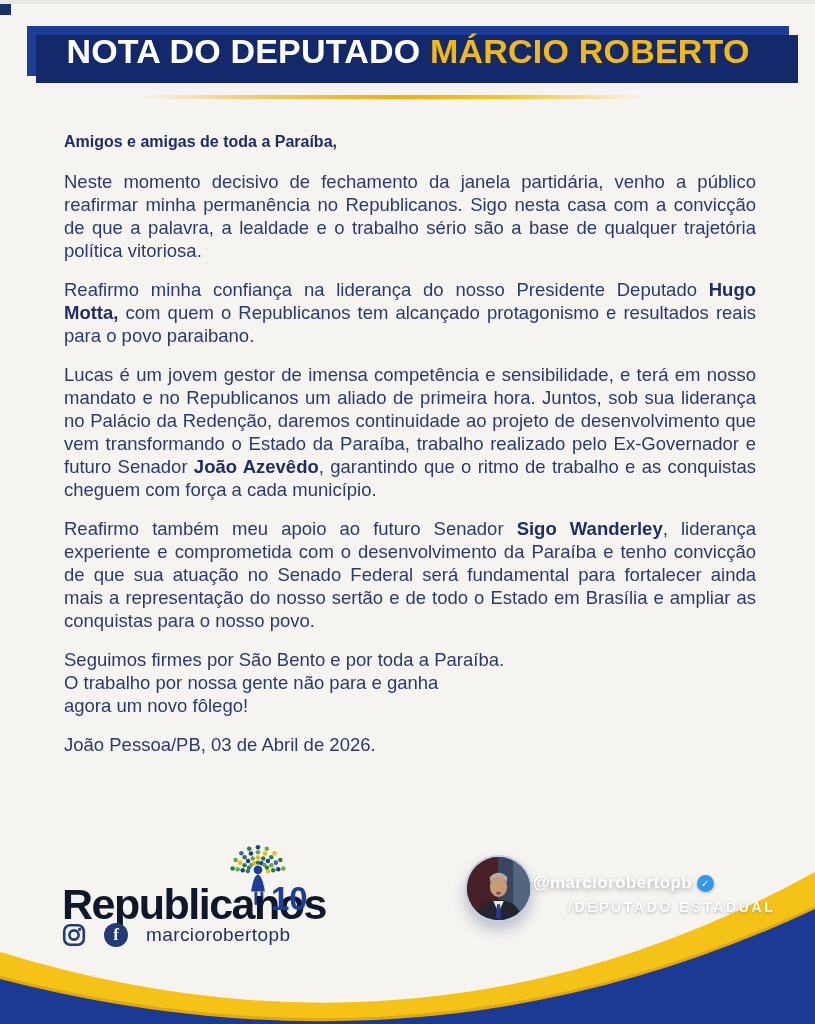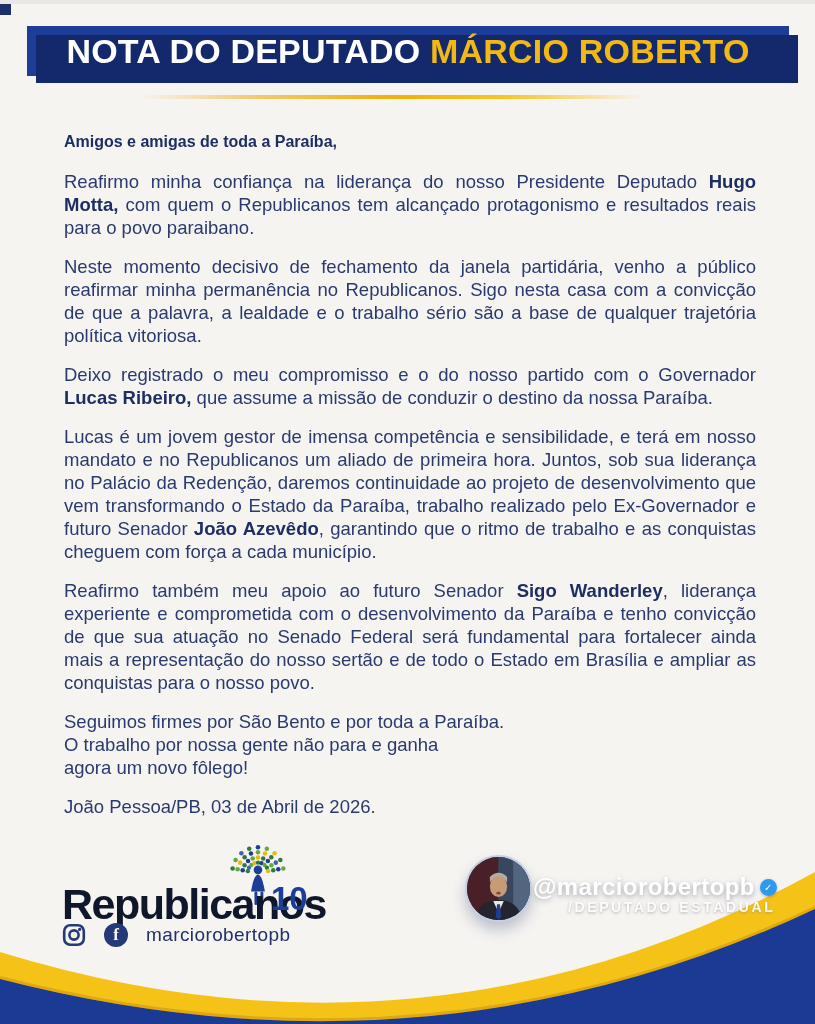--- a/index.html
+++ b/index.html
@@ -60,21 +60,21 @@
   .fb-icon::after{content:"f";font-weight:bold;font-size:17px;font-family:"Liberation Serif",serif;}
   
   .deputy-photo{
     position:absolute;left:465px;top:851px;width:63px;height:63px;border-radius:50%;
     overflow:hidden;border:2px solid rgba(205,215,235,.95);
     box-shadow:0 8px 14px rgba(40,60,110,.28);z-index:3;background:#39475e;
   }
   .deputy-photo svg{display:block;}
   .profile-handle{
     position:absolute;left:533px;top:869px;z-index:3;white-space:nowrap;
-    font-size:24px;font-weight:bold;color:#ffffff;letter-spacing:.4px;
+    font-size:17px;font-weight:bold;color:#ffffff;letter-spacing:.4px;
     text-shadow:0 2px 5px rgba(100,100,115,.55);
     display:flex;align-items:center;gap:5px;
   }
   .verified-badge{
     width:17px;height:17px;border-radius:50%;background:#2f9bf0;color:#fff;
     display:inline-flex;align-items:center;justify-content:center;
     box-shadow:0 1px 3px rgba(80,80,90,.4);
   }
   .verified-badge::after{content:"✓";font-size:10px;font-weight:bold;}
   .profile-subtitle{
@@ -93,23 +93,22 @@
   <div class="corner-square"></div>
 
   <div class="header-bar">
     <div class="header-title"><span>NOTA DO DEPUTADO</span><span> </span><span class="yellow">MÁRCIO ROBERTO</span></div>
   </div>
   <div class="header-divider"></div>
 
   <div class="letter">
     <p class="salutation">Amigos e amigas de toda a Paraíba,</p>
     <div>
+        <p class="justify">Neste momento decisivo de fechamento da janela partidária, venho a público reafirmar minha permanência no Republicanos. Sigo nesta casa com a convicção de que a palavra, a lealdade e o trabalho sério são a base de qualquer trajetória política vitoriosa.</p>
         <p class="justify">Reafirmo minha confiança na liderança do nosso Presidente Deputado <b>Hugo Motta,</b> com quem o Republicanos tem alcançado protagonismo e resultados reais para o povo paraibano.</p>
-        <p class="justify">Neste momento decisivo de fechamento da janela partidária, venho a público reafirmar minha permanência no Republicanos. Sigo nesta casa com a convicção de que a palavra, a lealdade e o trabalho sério são a base de qualquer trajetória política vitoriosa.</p>
-        <p class="justify">Deixo registrado o meu compromisso e o do nosso partido com o Governador <b>Lucas Ribeiro,</b> que assume a missão de conduzir o destino da nossa Paraíba.</p>
         <p class="justify">Lucas é um jovem gestor de imensa competência e sensibilidade, e terá em nosso mandato e no Republicanos um aliado de primeira hora. Juntos, sob sua liderança no Palácio da Redenção, daremos continuidade ao projeto de desenvolvimento que vem transformando o Estado da Paraíba, trabalho realizado pelo Ex-Governador e futuro Senador <b>João Azevêdo</b>, garantindo que o ritmo de trabalho e as conquistas cheguem com força a cada município.</p>
         <p class="justify">Reafirmo também meu apoio ao futuro Senador <b>Sigo Wanderley</b>, liderança experiente e comprometida com o desenvolvimento da Paraíba e tenho convicção de que sua atuação no Senado Federal será fundamental para fortalecer ainda mais a representação do nosso sertão e de todo o Estado em Brasília e ampliar as conquistas para o nosso povo.</p>
         <p>Seguimos firmes por São Bento e por toda a Paraíba.<br>O trabalho por nossa gente não para e ganha<br>agora um novo fôlego!</p>
         <p>João Pessoa/PB, 03 de Abril de 2026.</p>
       </div>
   </div>
 
   <div class="party-word">Republicanos</div>
   <svg class="party-tree" viewBox="0 0 64 64">
     <g>

